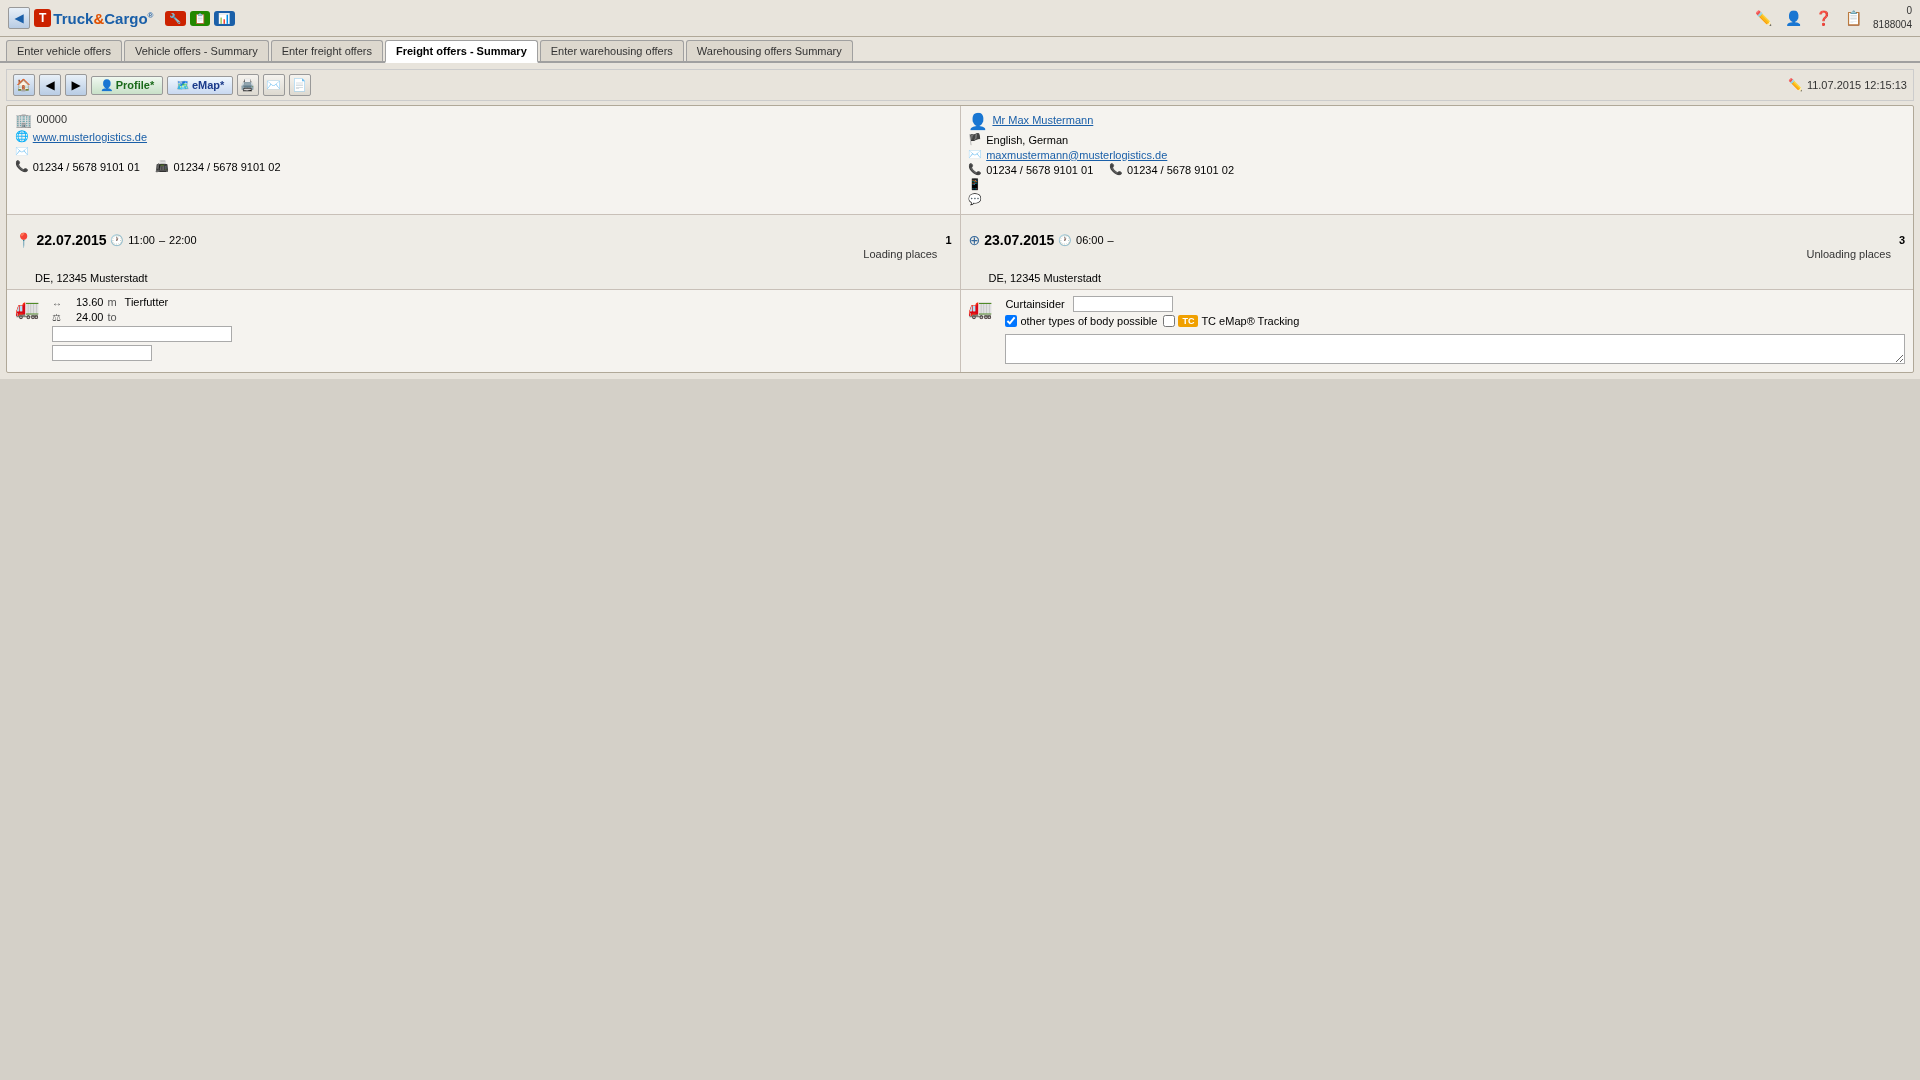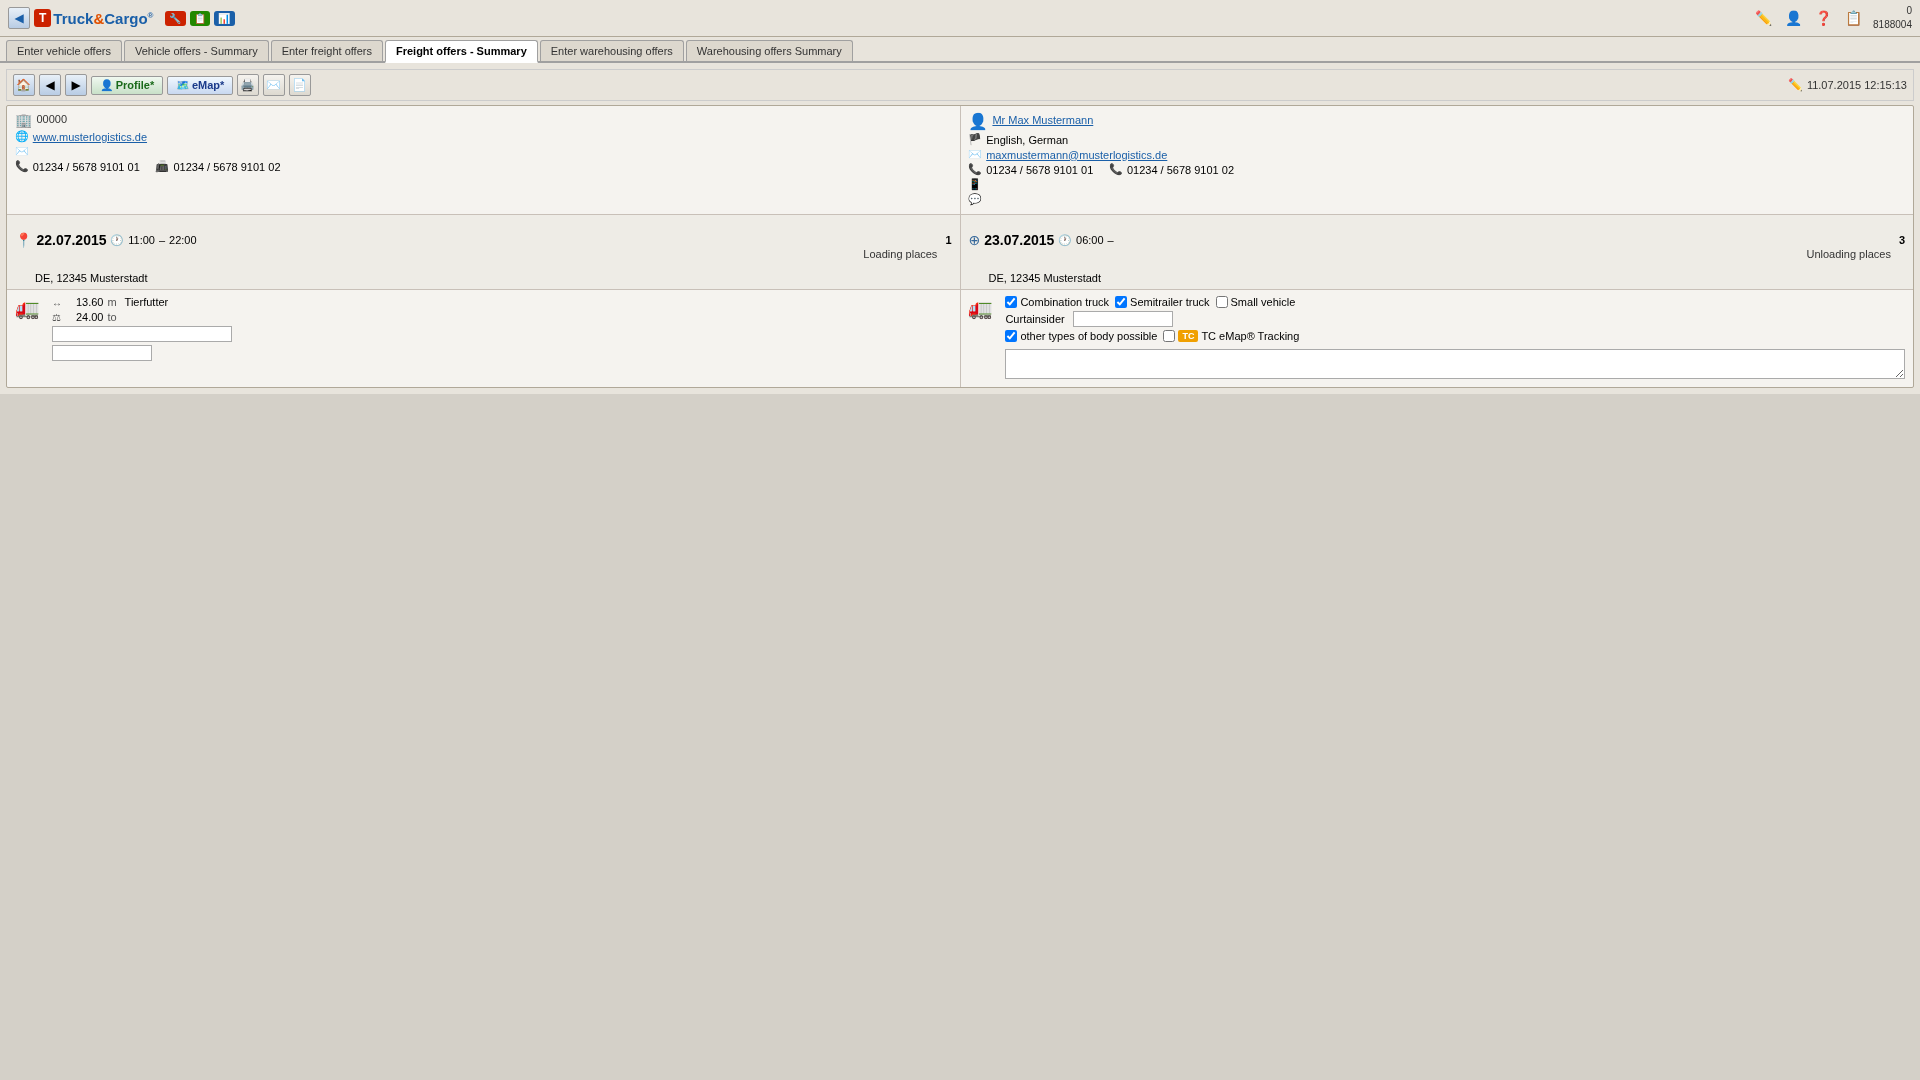--- a/index.html
+++ b/index.html
@@ -384,34 +384,20 @@
             </div>
           </div>
         </div>
       </div>
 
       <div class="cargo-right">
         <div style="display:flex; gap:8px;">
           <div style="font-size:20px; margin-right:4px;">🚛</div>
           <div style="flex:1;">
             
-            <div class="checkbox-row">
-              <label class="checkbox-item">
-                <input type="checkbox" checked="" style="">
-                <span>Combination truck</span>
-              </label>
-              <label class="checkbox-item">
-                <input type="checkbox" checked="" style="">
-                <span>Semitrailer truck</span>
-              </label>
-              <label class="checkbox-item">
-                <input type="checkbox" style="">
-                <span>Small vehicle</span>
-              </label>
-            </div>
             
             <div class="cargo-row">
               <span>Curtainsider</span>
               <input type="text" class="cargo-input cargo-input-mid" value="" style="margin-left: 4px;">
             </div>
             
             <div class="checkbox-row">
               <label class="checkbox-item">
                 <input type="checkbox" checked="" style="">
                 <span>other types of body possible</span>

